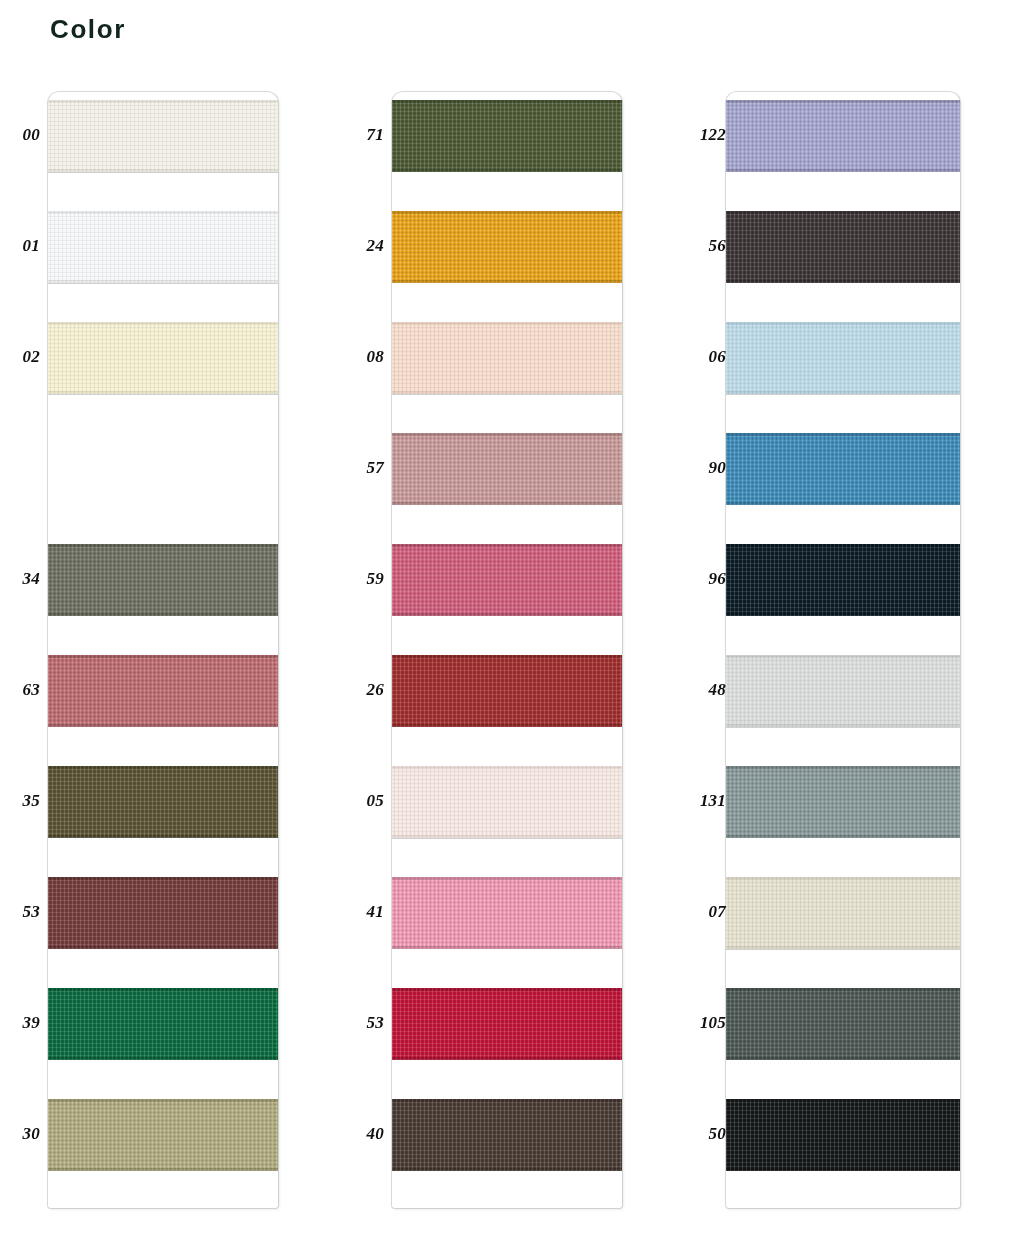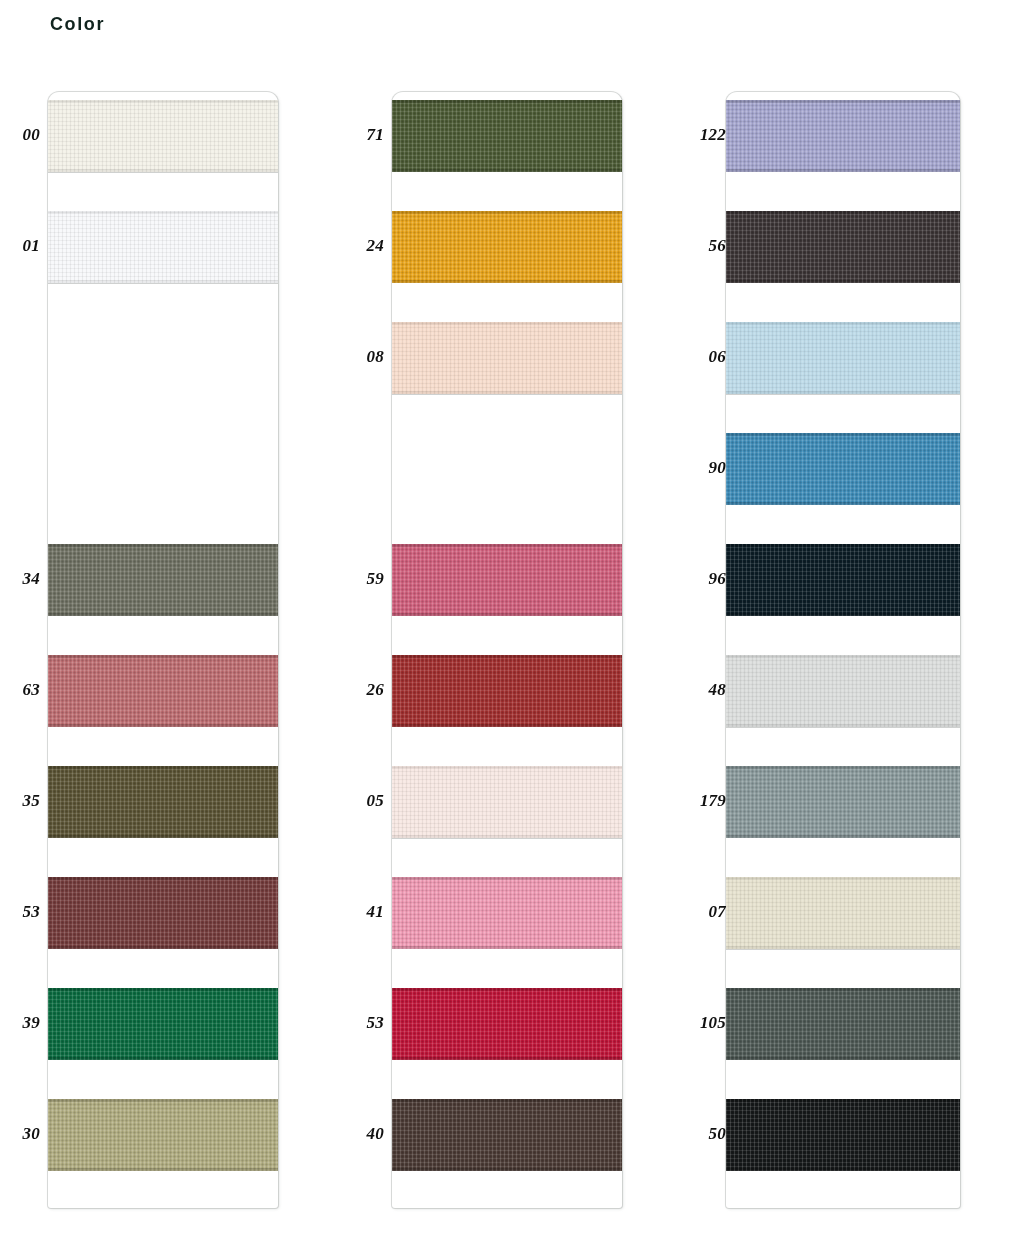--- a/index.html
+++ b/index.html
@@ -16,21 +16,21 @@
     font-family: "Liberation Sans", sans-serif;
     overflow: hidden;
   }
 
   
   .page-title {
     position: absolute;
     left: 50px;
     top: 14px;
     font-family: "Liberation Sans", sans-serif;
-    font-size: 18px;
+    font-size: 26px;
     font-weight: bold;
     letter-spacing: 1.6px;
     color: #11241f;
     white-space: nowrap;
   }
 
   
   .columns {
     position: absolute;
     left: 0;
@@ -178,20 +178,30 @@
       <div class="swatch-row" style="top: 111px;">
         <div class="swatch-label">01</div>
         <div class="ribbon">
           <div class="ribbon-fill" style="background-color: rgb(247, 248, 250);"></div>
           <div class="ribbon-weave" style="opacity: 0.55;"></div>
           <div class="ribbon-edge-top" style="background: rgba(0, 0, 0, 0.06);"></div>
           <div class="ribbon-edge-bottom" style="background: rgba(0, 0, 0, 0.06);"></div>
         </div>
         <div class="ribbon-seam"></div>
       </div>
+      <div class="swatch-row" style="top: 222px;">
+        <div class="swatch-label">02</div>
+        <div class="ribbon">
+          <div class="ribbon-fill" style="background-color: rgb(245, 241, 212);"></div>
+          <div class="ribbon-weave" style="opacity: 0.55;"></div>
+          <div class="ribbon-edge-top" style="background: rgba(0, 0, 0, 0.06);"></div>
+          <div class="ribbon-edge-bottom" style="background: rgba(0, 0, 0, 0.06);"></div>
+        </div>
+        <div class="ribbon-seam"></div>
+      </div>
       <div class="swatch-row" style="top: 444px;">
         <div class="swatch-label">34</div>
         <div class="ribbon">
           <div class="ribbon-fill" style="background-color: rgb(111, 113, 99);"></div>
           <div class="ribbon-weave"></div>
           <div class="ribbon-edge-top"></div>
           <div class="ribbon-edge-bottom"></div>
         </div>
       </div>
       <div class="swatch-row" style="top: 555px;">
@@ -263,20 +273,29 @@
       <div class="swatch-row" style="top: 222px;">
         <div class="swatch-label">08</div>
         <div class="ribbon">
           <div class="ribbon-fill" style="background-color: rgb(247, 221, 205);"></div>
           <div class="ribbon-weave" style="opacity: 0.55;"></div>
           <div class="ribbon-edge-top" style="background: rgba(0, 0, 0, 0.06);"></div>
           <div class="ribbon-edge-bottom" style="background: rgba(0, 0, 0, 0.06);"></div>
         </div>
         <div class="ribbon-seam"></div>
       </div>
+      <div class="swatch-row" style="top: 333px;">
+        <div class="swatch-label">57</div>
+        <div class="ribbon">
+          <div class="ribbon-fill" style="background-color: rgb(201, 154, 154);"></div>
+          <div class="ribbon-weave"></div>
+          <div class="ribbon-edge-top"></div>
+          <div class="ribbon-edge-bottom"></div>
+        </div>
+      </div>
       <div class="swatch-row" style="top: 444px;">
         <div class="swatch-label">59</div>
         <div class="ribbon">
           <div class="ribbon-fill" style="background-color: rgb(207, 95, 124);"></div>
           <div class="ribbon-weave"></div>
           <div class="ribbon-edge-top"></div>
           <div class="ribbon-edge-bottom"></div>
         </div>
       </div>
       <div class="swatch-row" style="top: 555px;">
@@ -378,21 +397,21 @@
         <div class="swatch-label">48</div>
         <div class="ribbon">
           <div class="ribbon-fill" style="background-color: rgb(220, 222, 221);"></div>
           <div class="ribbon-weave" style="opacity: 0.55;"></div>
           <div class="ribbon-edge-top" style="background: rgba(0, 0, 0, 0.06);"></div>
           <div class="ribbon-edge-bottom" style="background: rgba(0, 0, 0, 0.06);"></div>
         </div>
         <div class="ribbon-seam"></div>
       </div>
       <div class="swatch-row" style="top: 666px;">
-        <div class="swatch-label">179</div>
+        <div class="swatch-label">131</div>
         <div class="ribbon">
           <div class="ribbon-fill" style="background-color: rgb(138, 154, 156);"></div>
           <div class="ribbon-weave"></div>
           <div class="ribbon-edge-top"></div>
           <div class="ribbon-edge-bottom"></div>
         </div>
       </div>
       <div class="swatch-row" style="top: 777px;">
         <div class="swatch-label">07</div>
         <div class="ribbon">

